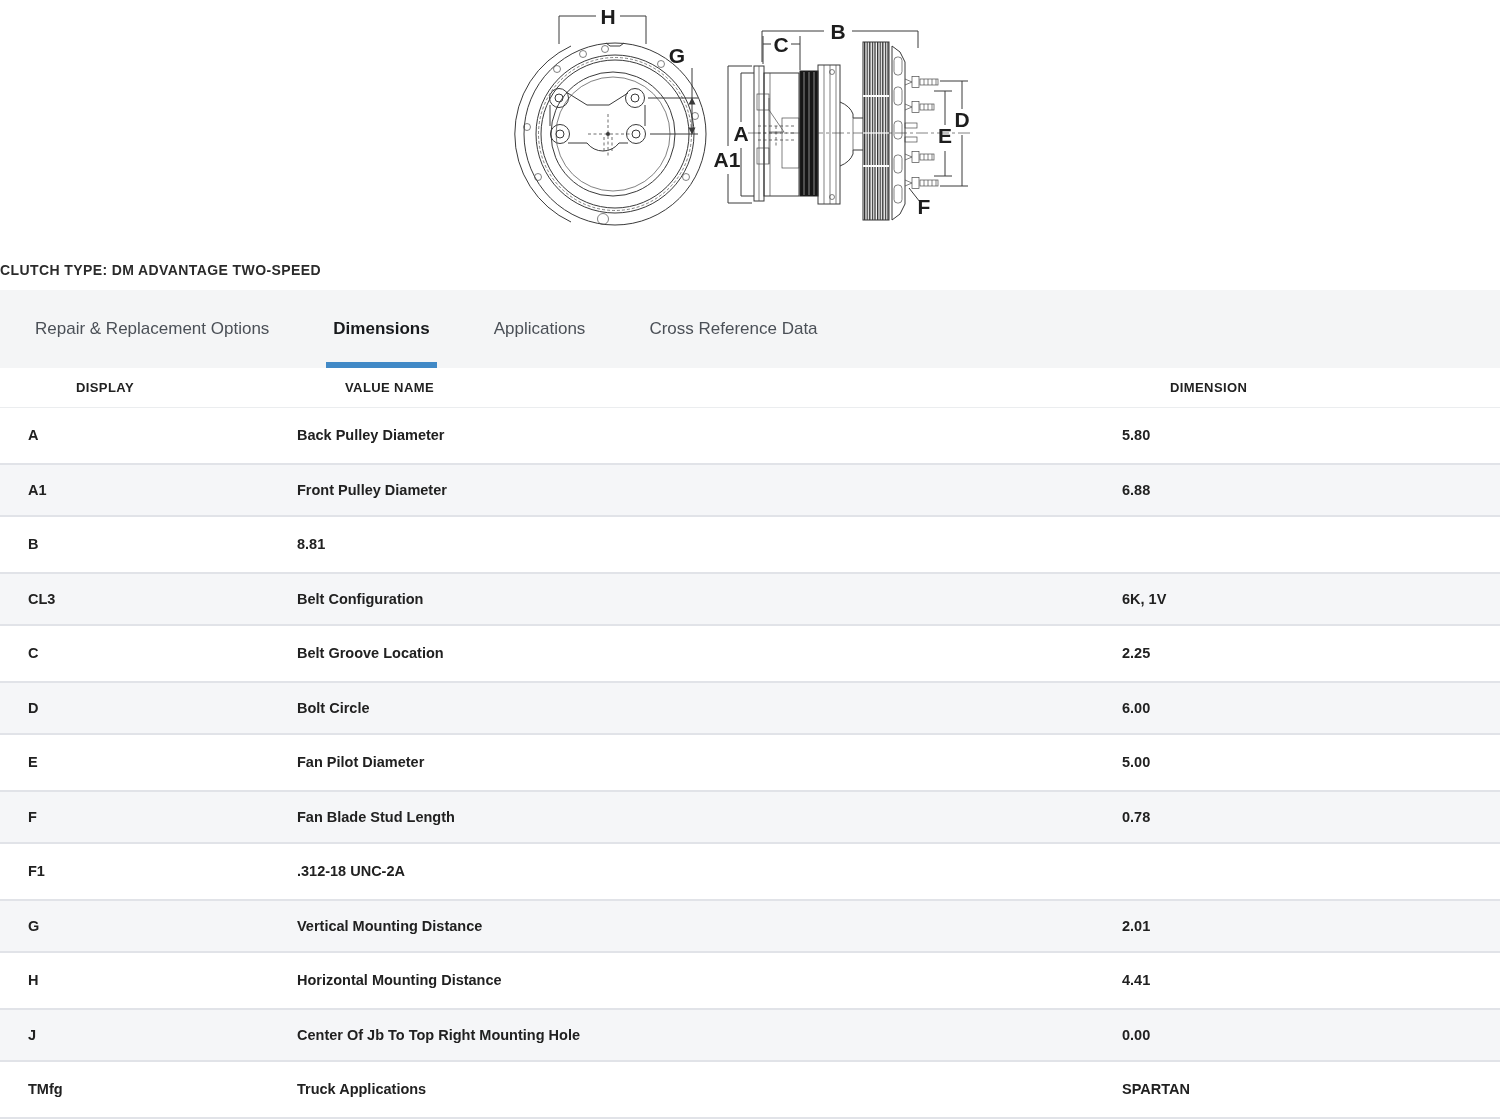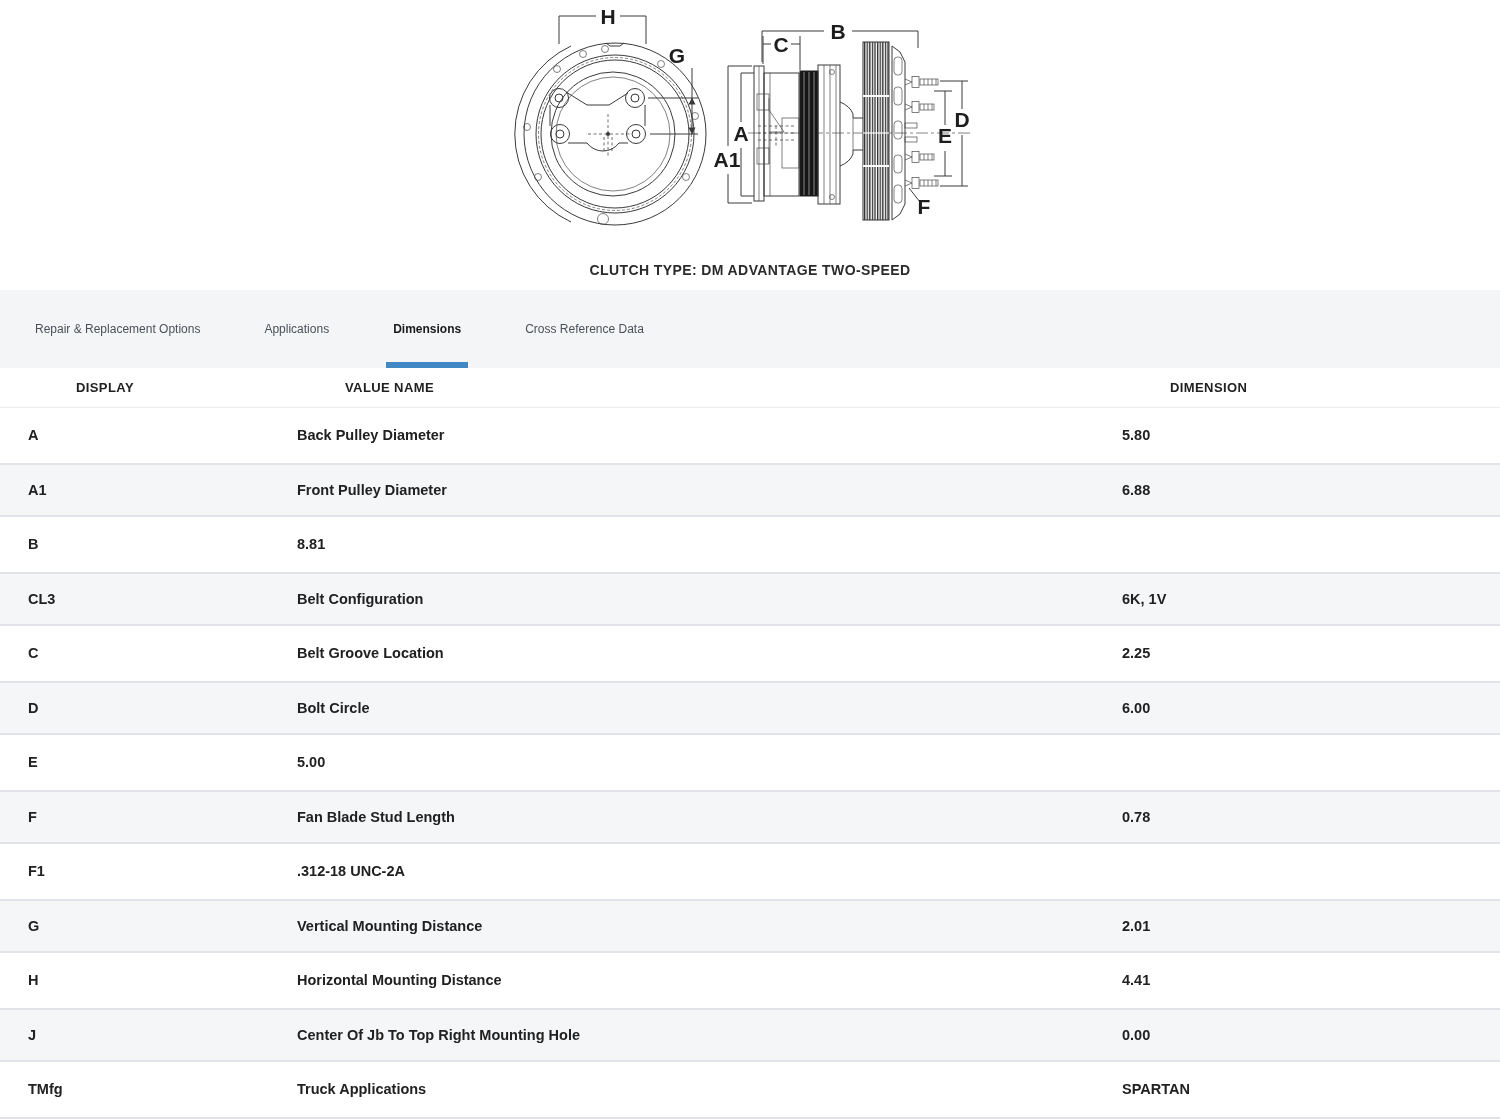--- a/index.html
+++ b/index.html
@@ -5,31 +5,31 @@
   html,body{margin:0;padding:0;background:#fff;}
   body{
     width:1500px;height:1119px;overflow:hidden;position:relative;
     font-family:"Liberation Sans","DejaVu Sans",sans-serif;
     -webkit-font-smoothing:antialiased;color:#212121;
   }
   
   .diagram-section{position:relative;height:290px;background:#fff;}
   .diagram-svg{position:absolute;left:500px;top:6px;width:480px;height:240px;}
   .diagram-caption{
-    position:absolute;left:0;right:0;top:262px;text-align:center;
+    position:absolute;left:0;right:0;top:262px;
     font-size:14px;font-weight:700;letter-spacing:.4px;color:#2b2b2b;
   }
   
   .tabbar{
     height:78px;background:#f4f5f6;display:flex;align-items:stretch;
     padding-left:35px;gap:64px;box-sizing:border-box;
   }
   .tab{
     position:relative;display:flex;align-items:center;cursor:pointer;
-    font-size:12px;color:#4b5057;white-space:nowrap;text-align:right;
+    font-size:17px;color:#4b5057;white-space:nowrap;text-align:right;
   }
   .tab.active{font-weight:700;color:#17191c;}
   .tab.active::after{
     content:"";position:absolute;left:-7px;right:-7px;bottom:0;height:6px;
     background:var(--accent,#4189c6);
   }
   
   .dim-table{background:#fff;}
   .t-head{
     height:40px;display:grid;grid-template-columns:269px 825px 1fr;
@@ -216,25 +216,25 @@
     </g>
   </svg>
 
   <div class="diagram-caption">CLUTCH TYPE: DM ADVANTAGE TWO-SPEED</div>
 </div>
 
 <div class="tabbar">
     <div class="tab">
       <span>Repair &amp; Replacement Options</span>
     </div>
+    <div class="tab active">
+      <span>Dimensions</span>
+    </div>
     <div class="tab">
       <span>Applications</span>
-    </div>
-    <div class="tab active">
-      <span>Dimensions</span>
     </div>
     <div class="tab">
       <span>Cross Reference Data</span>
     </div>
   </div>
 
 <div class="dim-table">
   <div class="t-head">
     <span>DISPLAY</span>
     <span>VALUE NAME</span>
@@ -265,20 +265,21 @@
     <span>Belt Groove Location</span>
     <span>2.25</span>
   </div>
       <div class="row stripe">
     <span>D</span>
     <span>Bolt Circle</span>
     <span>6.00</span>
   </div>
       <div class="row">
     <span>E</span>
+    <span>Fan Pilot Diameter</span>
     <span>5.00</span>
   </div>
       <div class="row stripe">
     <span>F</span>
     <span>Fan Blade Stud Length</span>
     <span>0.78</span>
   </div>
       <div class="row">
     <span>F1</span>
     <span>.312-18 UNC-2A</span>

